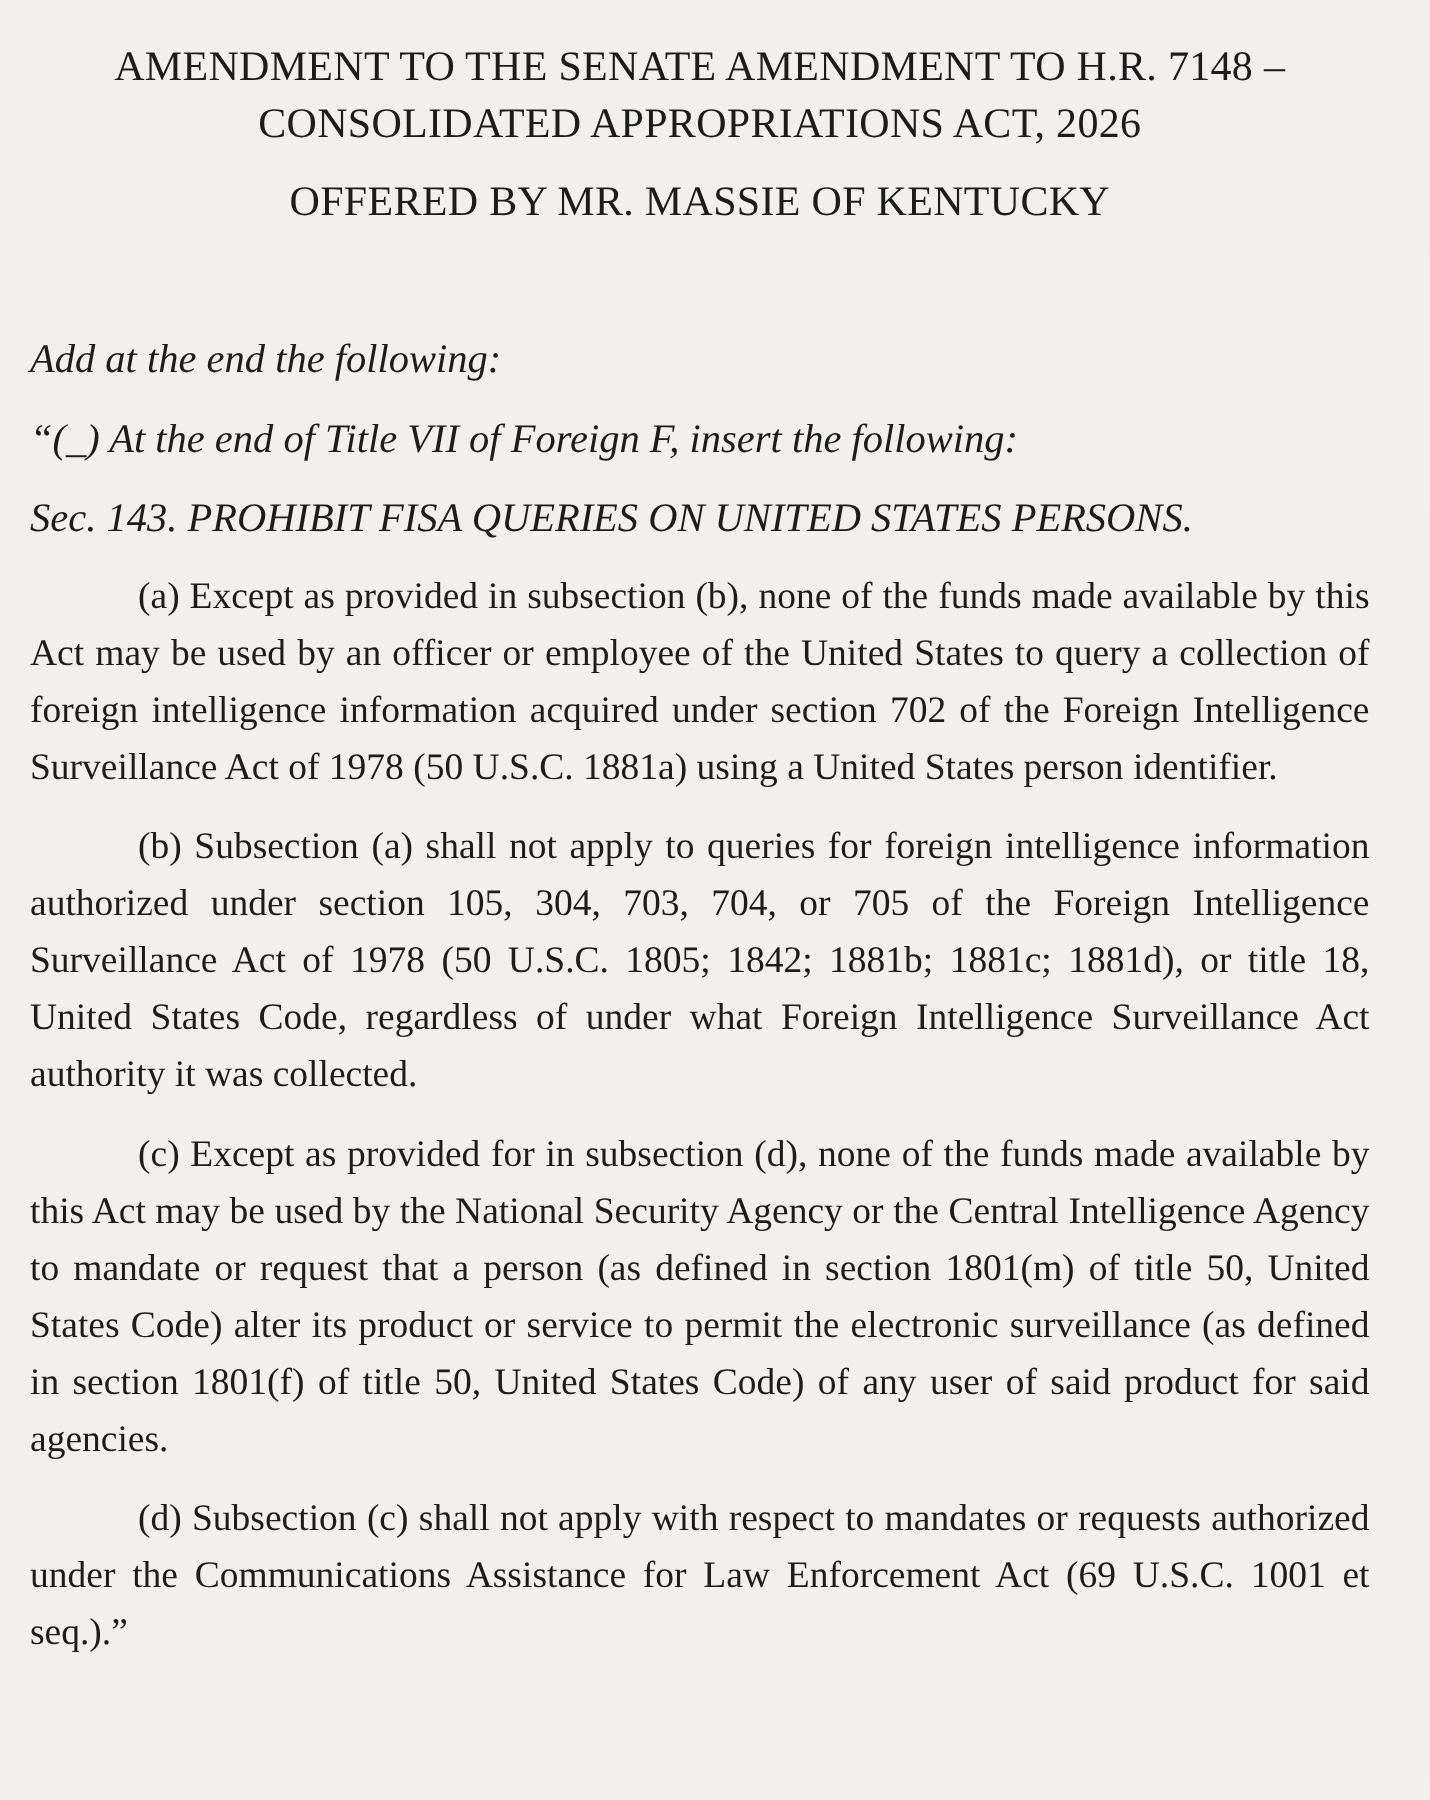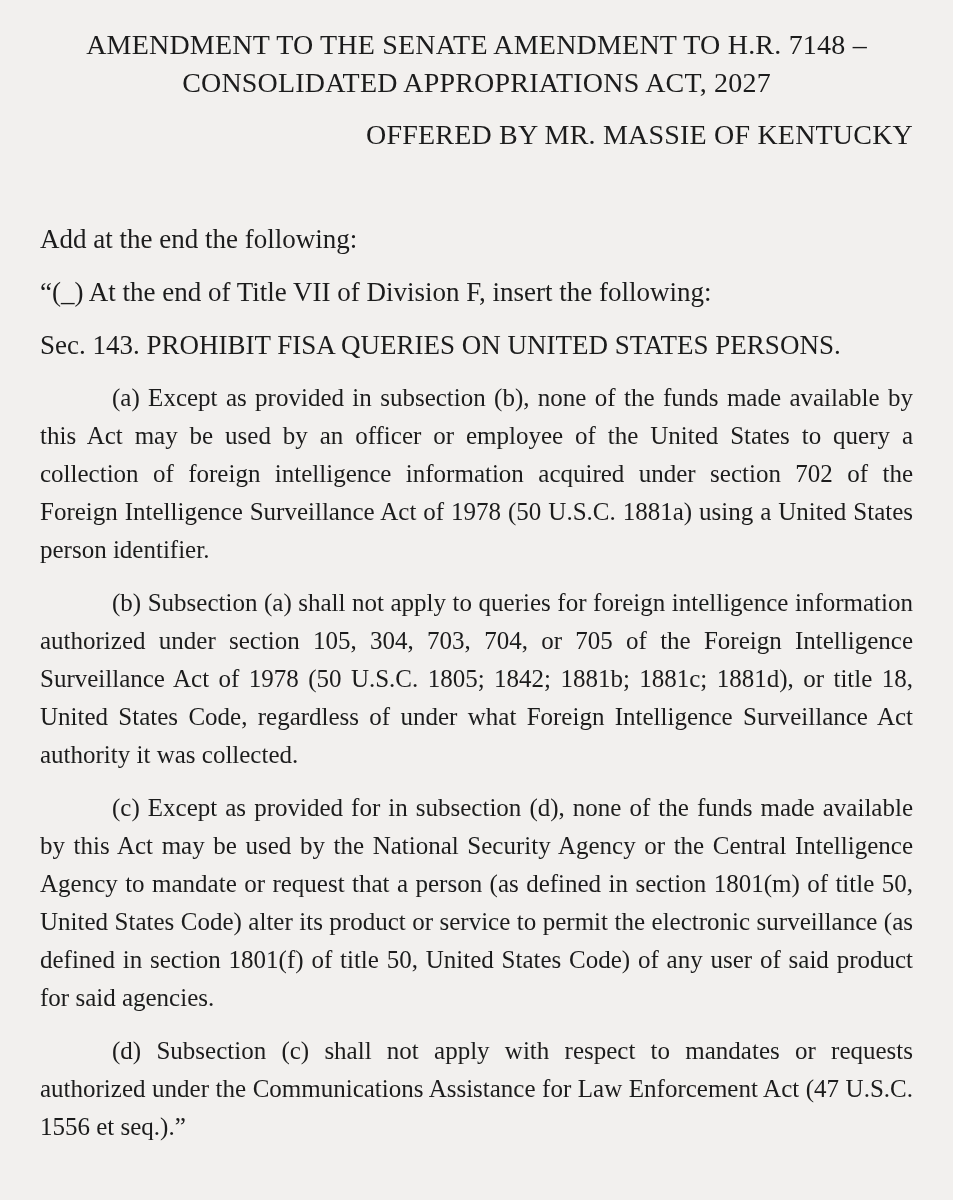--- a/index.html
+++ b/index.html
@@ -6,70 +6,71 @@
     margin: 0;
     padding: 0;
     background: #e8e6e4;
   }
   .doc {
     position: relative;
     box-sizing: border-box;
     width: 953px;
     height: 1200px;
     margin: 0 auto;
-    padding: 26px 40px 0 40px;
+    padding: 26px 40px 0 20px;
     background: #f2f0ee;
     color: #1c1c1c;
     font-family: "Liberation Serif", "DejaVu Serif", serif;
     overflow: hidden;
   }
   .title {
     font-size: 28px;
     font-weight: normal;
     line-height: 38px;
     text-align: center;
     margin: 0 0 14px 0;
     letter-spacing: 0.2px;
   }
   .tline { display: block; }
   .offered {
     font-size: 28px;
     line-height: 38px;
-    text-align: right;
+    text-align: center;
     margin: 0 0 66px 0;
     letter-spacing: 0.2px;
   }
   .line {
     font-size: 27px;
     line-height: 38px;
     margin: 0 0 15px 0;
+    font-style: italic;
   }
   .para {
     font-size: 25px;
     line-height: 38px;
     margin: 0 0 15px 0;
     text-align: justify;
     text-indent: 72px;
   }
 </style>
 </head>
 <body>
 
 <div class="doc">
   <header>
     <h1 class="title">
       <span class="tline">AMENDMENT TO THE SENATE AMENDMENT TO H.R. 7148 –</span>
-      <span class="tline">CONSOLIDATED APPROPRIATIONS ACT, 2027</span>
+      <span class="tline">CONSOLIDATED APPROPRIATIONS ACT, 2026</span>
     </h1>
     <p class="offered">OFFERED BY MR. MASSIE OF KENTUCKY</p>
   </header>
 
   <main>
     <p class="line">Add at the end the following:</p>
-    <p class="line">“(_) At the end of Title VII of Division F, insert the following:</p>
+    <p class="line">“(_) At the end of Title VII of Foreign F, insert the following:</p>
     <p class="line">Sec. 143. PROHIBIT FISA QUERIES ON UNITED STATES PERSONS.</p>
 
     <p class="para">(a) Except as provided in subsection (b), none of the funds made available by this Act may be used by an officer or employee of the United States to query a collection of foreign intelligence information acquired under section 702 of the Foreign Intelligence Surveillance Act of 1978 (50 U.S.C. 1881a) using a United States person identifier.</p>
     <p class="para">(b) Subsection (a) shall not apply to queries for foreign intelligence information authorized under section 105, 304, 703, 704, or 705 of the Foreign Intelligence Surveillance Act of 1978 (50 U.S.C. 1805; 1842; 1881b; 1881c; 1881d), or title 18, United States Code, regardless of under what Foreign Intelligence Surveillance Act authority it was collected.</p>
     <p class="para">(c) Except as provided for in subsection (d), none of the funds made available by this Act may be used by the National Security Agency or the Central Intelligence Agency to mandate or request that a person (as defined in section 1801(m) of title 50, United States Code) alter its product or service to permit the electronic surveillance (as defined in section 1801(f) of title 50, United States Code) of any user of said product for said agencies.</p>
-    <p class="para">(d) Subsection (c) shall not apply with respect to mandates or requests authorized under the Communications Assistance for Law Enforcement Act (47 U.S.C. 1556 et seq.).”</p>
+    <p class="para">(d) Subsection (c) shall not apply with respect to mandates or requests authorized under the Communications Assistance for Law Enforcement Act (69 U.S.C. 1001 et seq.).”</p>
   </main>
 </div>
 
 </body></html>

